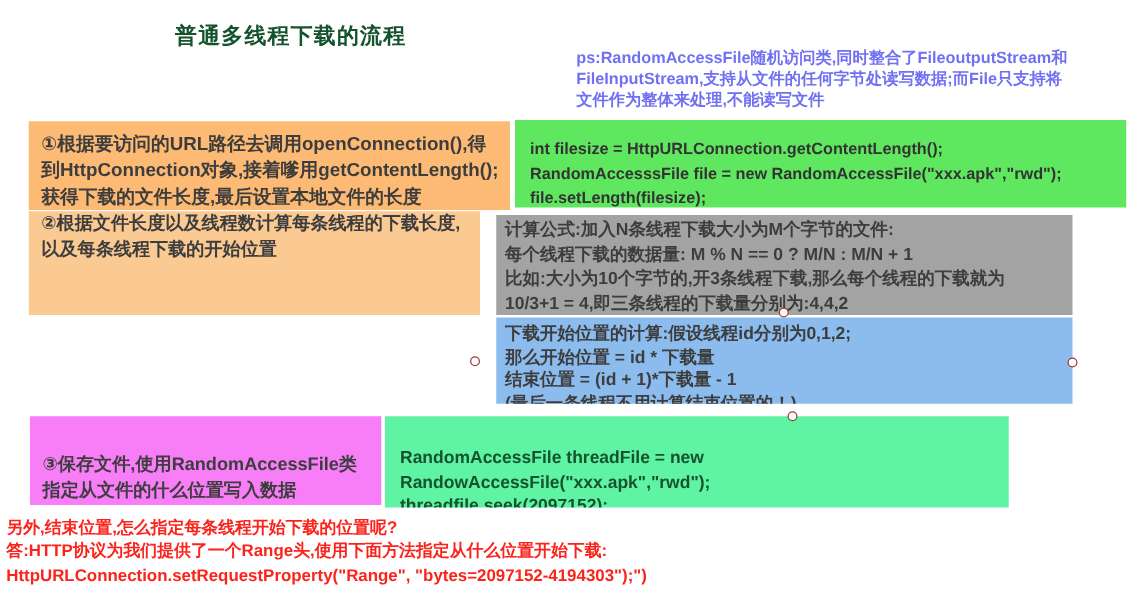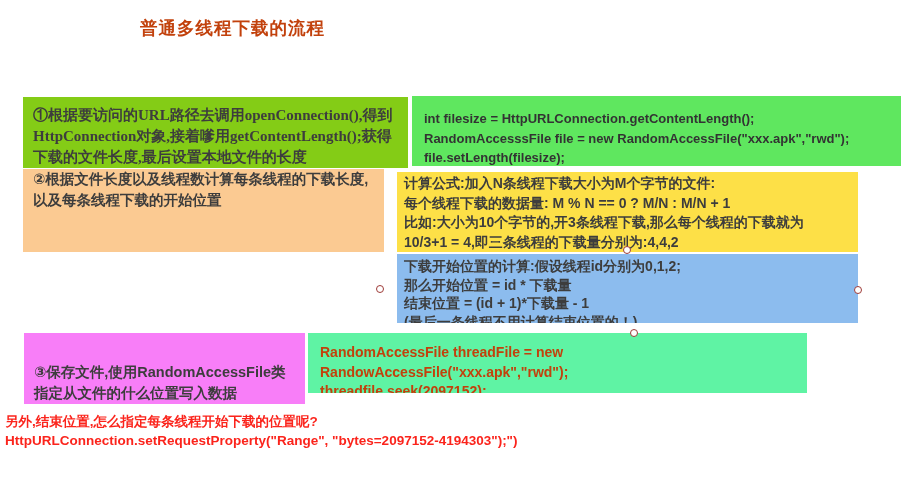--- a/index.html
+++ b/index.html
@@ -1,43 +1,46 @@
 <!DOCTYPE html>
 <html><head>
 <meta charset="utf-8">
 <style>
   html,body{margin:0;padding:0;background:#fff;}
   #canvas{
     position:relative;width:913px;height:483px;background:#ffffff;overflow:hidden;
     font-family:"Liberation Sans","DejaVu Sans",sans-serif;font-weight:bold;
   }
   .abs{position:absolute;box-sizing:border-box;}
-  .page-title{left:140px;top:16px;font-size:17.5px;color:#c2410c;letter-spacing:1px;}
+  .page-title{left:140px;top:16px;font-size:17.5px;color:#14532d;letter-spacing:1px;}
   .ps-note{left:461px;top:37px;width:448px;font-size:13px;line-height:17px;color:#7070f2;white-space:pre-line;}
   .box{color:#3d3d3d;overflow:hidden;}
-  .step1-box{left:23px;top:97px;width:385px;height:71px;background:#84cc16;padding:8px 9px 0 10px;font-size:15px;line-height:21px;font-family:Liberation Serif, serif;}
+  .step1-box{left:23px;top:97px;width:385px;height:71px;background:#fdba74;padding:8px 9px 0 10px;font-size:15px;line-height:21px;}
   .code1-box{left:412px;top:96px;width:489px;height:70px;background:#5fe75f;padding:13px 0 0 12px;font-size:13px;line-height:19.5px;white-space:pre;color:#333;}
   .step2-box{left:23px;top:169px;width:361px;height:83px;background:#fbca92;padding:0 10px;font-size:14.5px;line-height:21px;display:flex;}
-  .formula-box{left:397px;top:172px;width:461px;height:80px;background:#fde047;padding:2px 0 0 7px;font-size:14px;line-height:19.5px;white-space:pre-line;}
+  .formula-box{left:397px;top:172px;width:461px;height:80px;background:#a3a3a3;padding:2px 0 0 7px;font-size:14px;line-height:19.5px;white-space:pre-line;}
   .position-box{left:397px;top:254px;width:461px;height:69px;background:#8cbcee;padding:3px 0 0 7px;font-size:14px;line-height:18.5px;white-space:pre-line;}
   .step3-box{left:24px;top:333px;width:281px;height:71px;background:#f87ef8;padding:0 10px;font-size:14.5px;line-height:21px;display:flex;align-items:flex-end;}
-  .code3-box{left:308px;top:333px;width:499px;height:60px;background:#5ff3a4;padding:10px 0 0 12px;font-size:14px;line-height:19.5px;white-space:pre;color:#c2410c;}
+  .code3-box{left:308px;top:333px;width:499px;height:73px;background:#5ff3a4;padding:23px 0 0 12px;font-size:14px;line-height:19.5px;white-space:pre;color:#14532d;}
   .footer{left:5px;top:412px;width:660px;font-size:13.5px;line-height:19.3px;color:#fb241c;}
   .handle{
     position:absolute;width:8px;height:8px;border-radius:50%;
     background:#ffffff;border:1.5px solid #9e3b38;box-sizing:border-box;cursor:move;
   }
 </style>
 </head>
 <body>
 
 <div id="canvas">
 
   <div class="abs page-title">普通多线程下载的流程</div>
 
+  <div class="abs ps-note">ps:RandomAccessFile随机访问类,同时整合了FileoutputStream和
+FileInputStream,支持从文件的任何字节处读写数据;而File只支持将
+文件作为整体来处理,不能读写文件</div>
 
   <div class="abs box step1-box">
     <span>①根据要访问的URL路径去调用openConnection(),得到HttpConnection对象,接着嗲用getContentLength();获得下载的文件长度,最后设置本地文件的长度</span>
   </div>
 
   <div class="abs box code1-box">int filesize = HttpURLConnection.getContentLength();
 RandomAccesssFile file = new RandomAccessFile("xxx.apk","rwd");
 file.setLength(filesize);</div>
 
   <div class="abs box step2-box">
@@ -57,20 +60,21 @@
   <div class="abs box step3-box">
     <span>③保存文件,使用RandomAccessFile类指定从文件的什么位置写入数据</span>
   </div>
 
   <div class="abs box code3-box">RandomAccessFile threadFile = new
 RandowAccessFile("xxx.apk","rwd");
 threadfile.seek(2097152);</div>
 
   <div class="abs footer">
     <div>另外,结束位置,怎么指定每条线程开始下载的位置呢?</div>
+    <div>答:HTTP协议为我们提供了一个Range头,使用下面方法指定从什么位置开始下载:</div>
     <div>HttpURLConnection.setRequestProperty("Range", "bytes=2097152-4194303");")</div>
   </div>
 
   <div class="handle" style="left:623px;top:246px;"></div>
   <div class="handle" style="left:630px;top:329px;"></div>
   <div class="handle" style="left:376px;top:285px;"></div>
   <div class="handle" style="left:854px;top:286px;"></div>
 
 </div>
 

